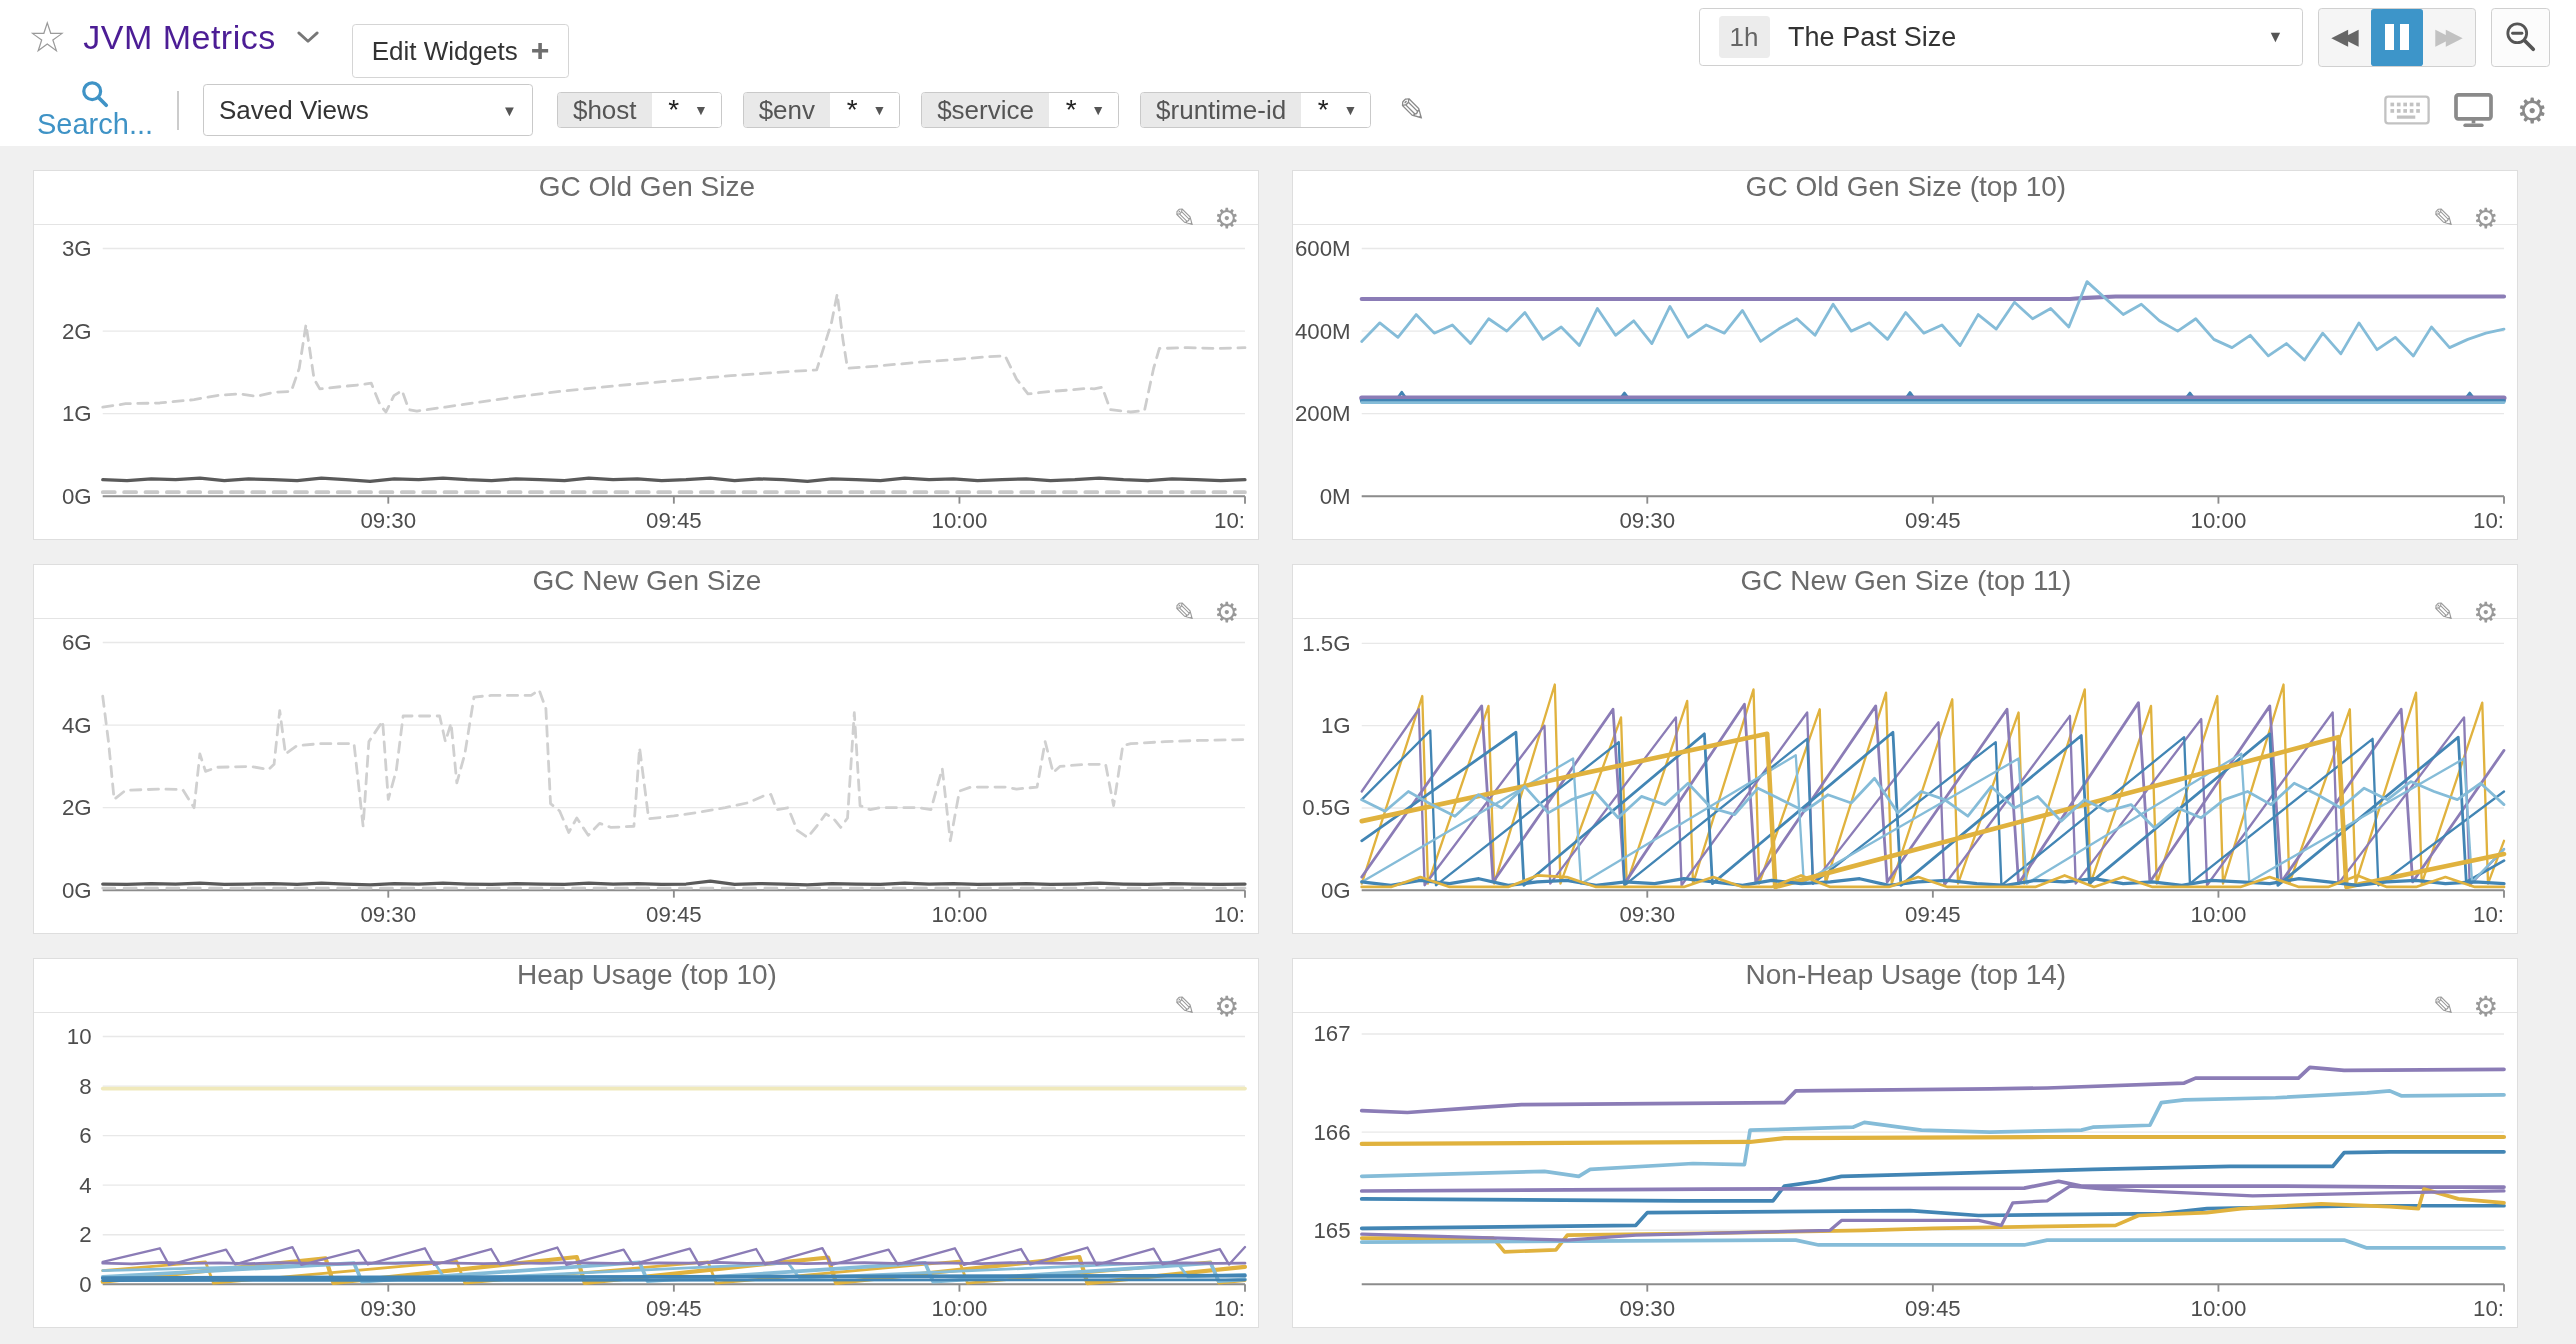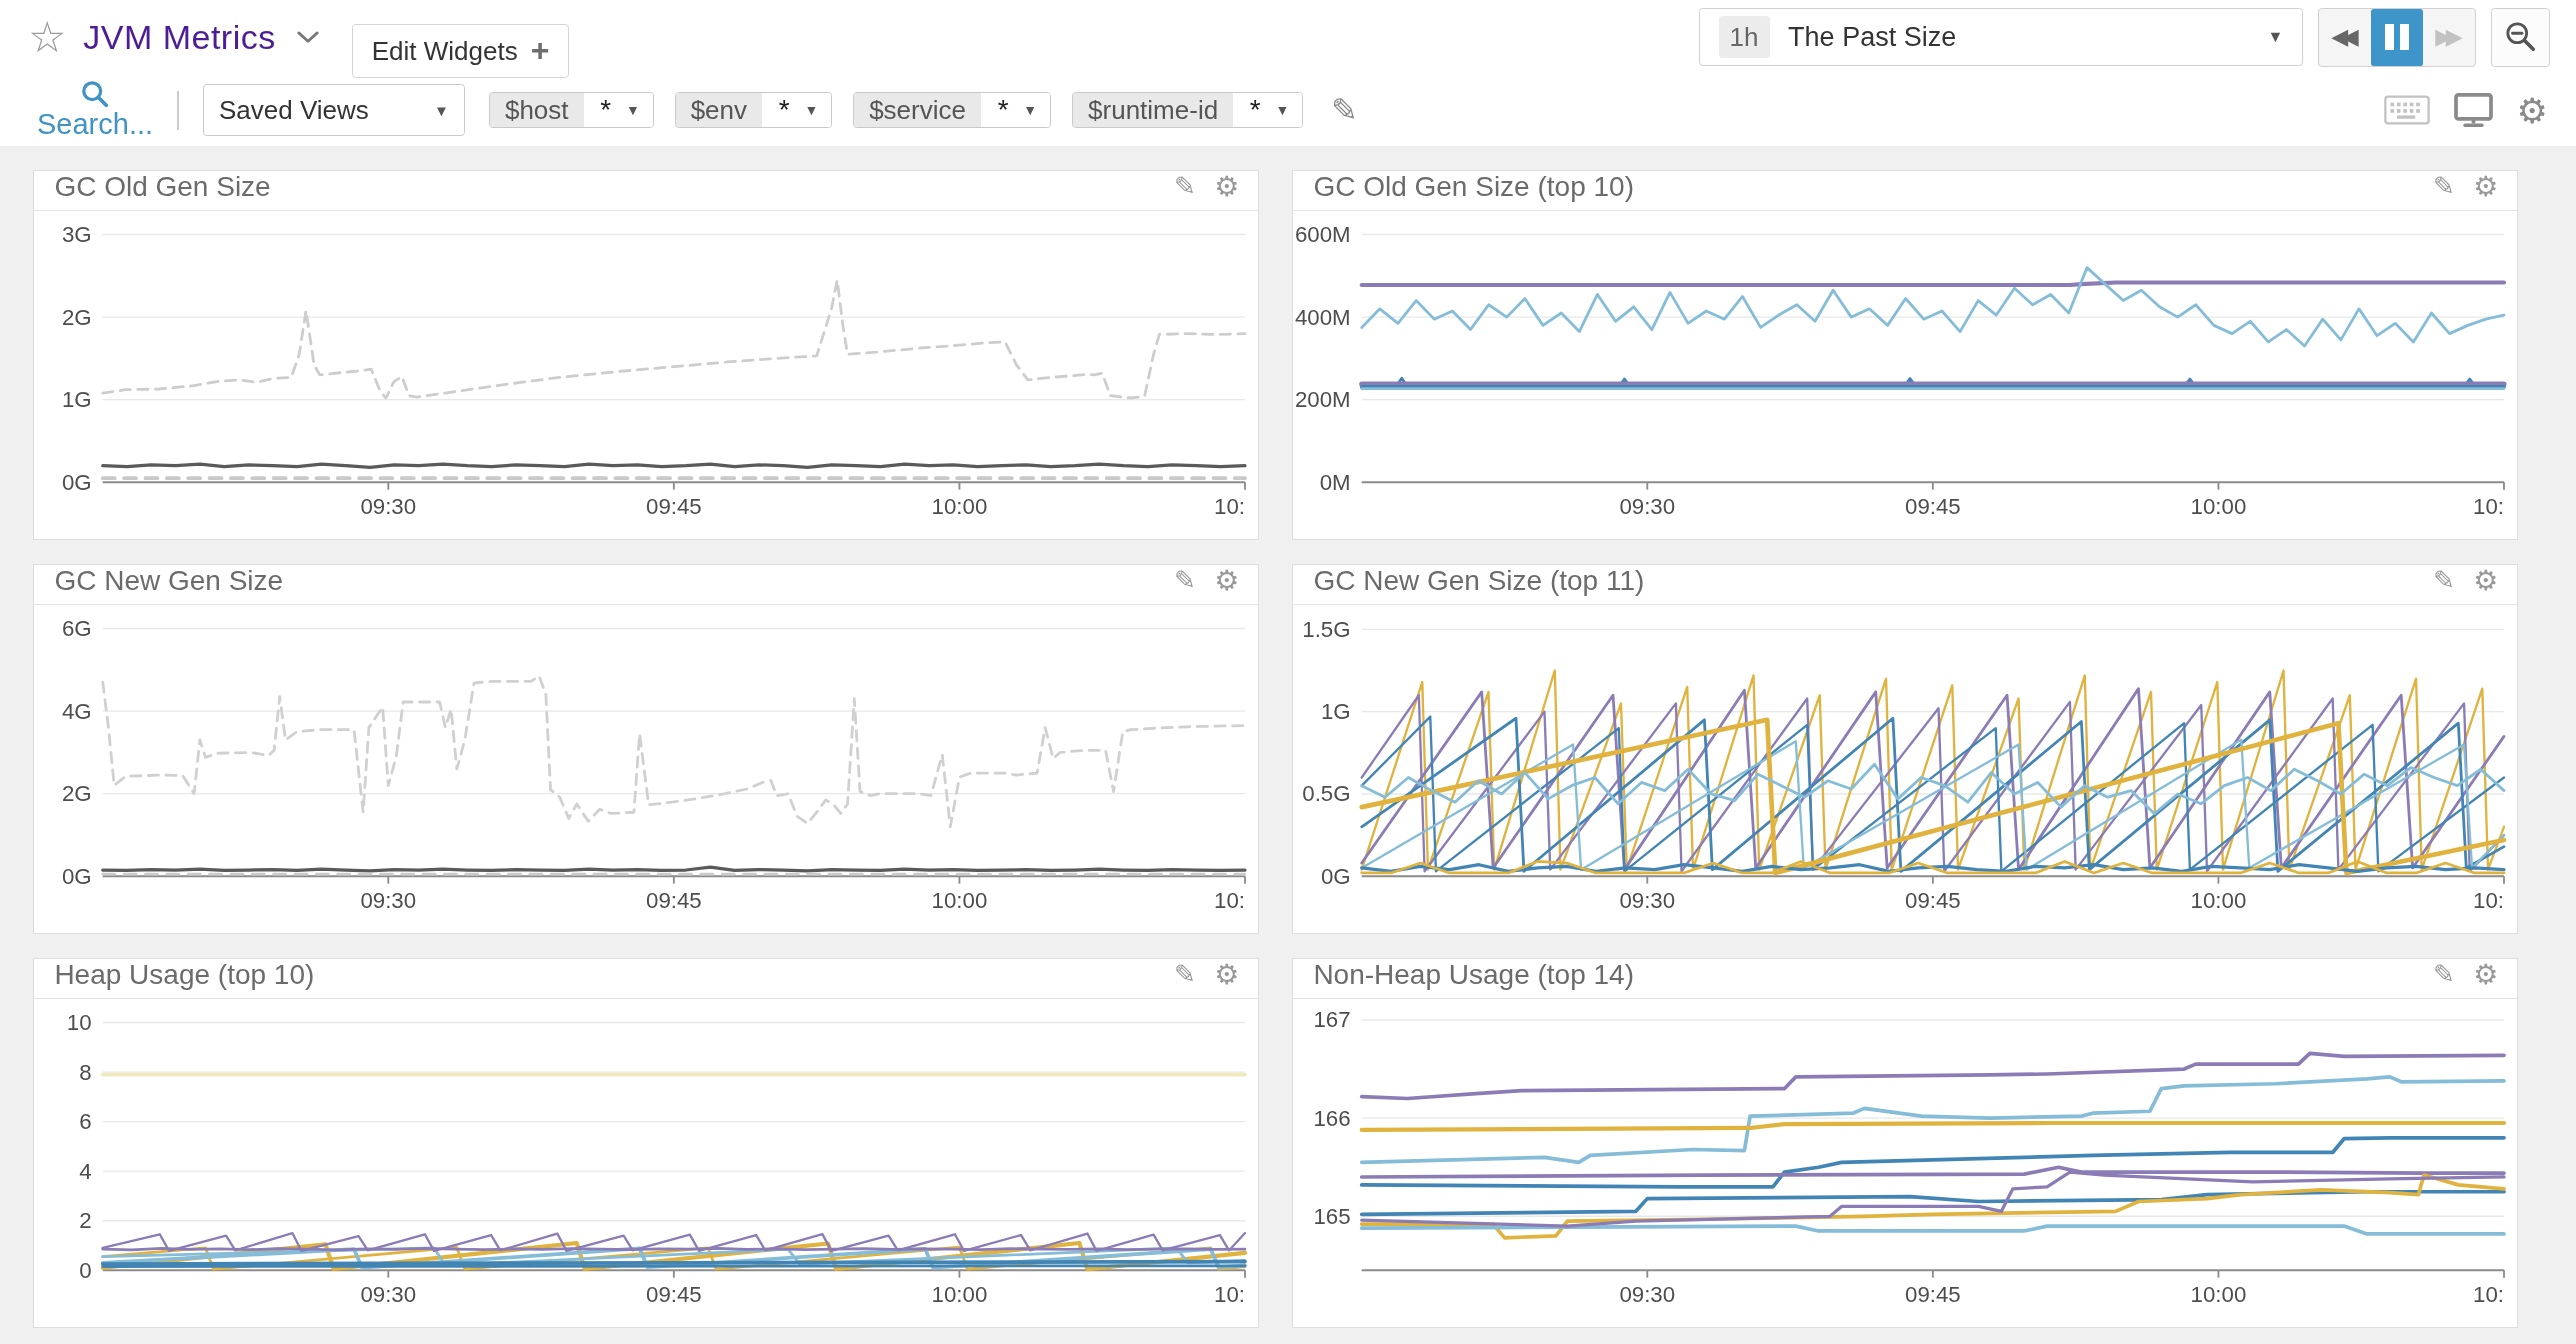--- a/index.html
+++ b/index.html
@@ -27,38 +27,38 @@
   .pause-bars { display:flex; gap:6.5px; }
   .pause-bars i { width:8.4px; height:26px; background:#fff; display:block; }
   .pb-fwd { color:#c2c2c2; font-size:22px; letter-spacing:-6.5px; padding-right:6.5px; }
   .zoom-btn { width:59px; height:59px; background:#fcfcfc; border:0.9px solid #d0d0d0; border-radius:3.7px;
     display:flex; align-items:center; justify-content:center; cursor:pointer; }
   
   .filterbar { height:72px; background:#fff; display:flex; align-items:center; padding:0 28px 0 37px; }
   .search-box { display:flex; align-items:center; cursor:pointer;flex-direction:column; }
   .search-lbl { font-size:29px; color:#3f93c6; }
   .vdiv { width:1.9px; height:39px; background:#ccc; margin:0 24px; }
-  .sv-select { width:262px; height:52px; border:0.9px solid #c9c9c9; border-radius:3.7px; background:#fff;
+  .sv-select { width:330px; height:52px; border:0.9px solid #c9c9c9; border-radius:3.7px; background:#fff;
     display:flex; align-items:center; padding:0 15px; cursor:pointer; margin-right:24px; }
   .sv-select .lbl { font-size:26px; color:#333; }
   .sv-select .caret { margin-left:auto; font-size:15px; color:#555; }
   .pill { display:inline-flex; align-items:stretch; border:0.9px solid #c9c9c9; border-radius:3.7px;
     overflow:hidden; height:36px; margin-right:16.7px; cursor:pointer; }
   .pill-label { background:#e9e9e9; color:#555; font-size:26px; display:flex; align-items:center; padding:0 15px; }
   .pill-value { background:#fff; color:#222; font-size:28px; display:flex; align-items:center; padding:0 7.4px 0 16.7px; }
   .pill-caret { background:#fff; color:#555; font-size:14px; display:flex; align-items:center; padding:0 13px 0 7.4px; }
   .filter-pencil { font-size:32px; color:#8a8a8a; margin-left:11px; cursor:pointer; }
   .filter-right { margin-left:auto; display:flex; align-items:center; gap:24px; }
   .fr-icon { cursor:pointer; display:flex; align-items:center; }
   .gear-glyph { font-size:35px; color:#8a8a8a; line-height:1; }
   
   .content { padding:24px 58px 16.7px 33px; }
   .dash-grid { display:grid; grid-template-columns:1226px 1226px; gap:24px 33px; }
   .widget { width:1226px; height:370px; background:#fff; border:0.9px solid #dedede; }
-  .w-head { height:40px; display:flex; align-items:flex-start; padding:0 18.6px 0 20.4px; border-bottom:0.9px solid #e4e4e4; }
+  .w-head { height:54px; display:flex; align-items:center; padding:0 18.6px 0 20.4px; border-bottom:0.9px solid #e4e4e4;flex-direction:column; }
   .w-title { font-size:28px; color:#6b6b6b; }
   .w-icons { margin-left:auto; display:flex; align-items:center; gap:18.6px; }
   .w-pencil { font-size:26px; color:#999; cursor:pointer; }
   .w-gear { font-size:28px; color:#999; cursor:pointer; line-height:1; }
   .plot svg { display:block; }
   .tick { font-family:"Liberation Sans", sans-serif; font-size:24px; fill:#4d4d4d; }
 </style>
 </head>
 <body>
 

